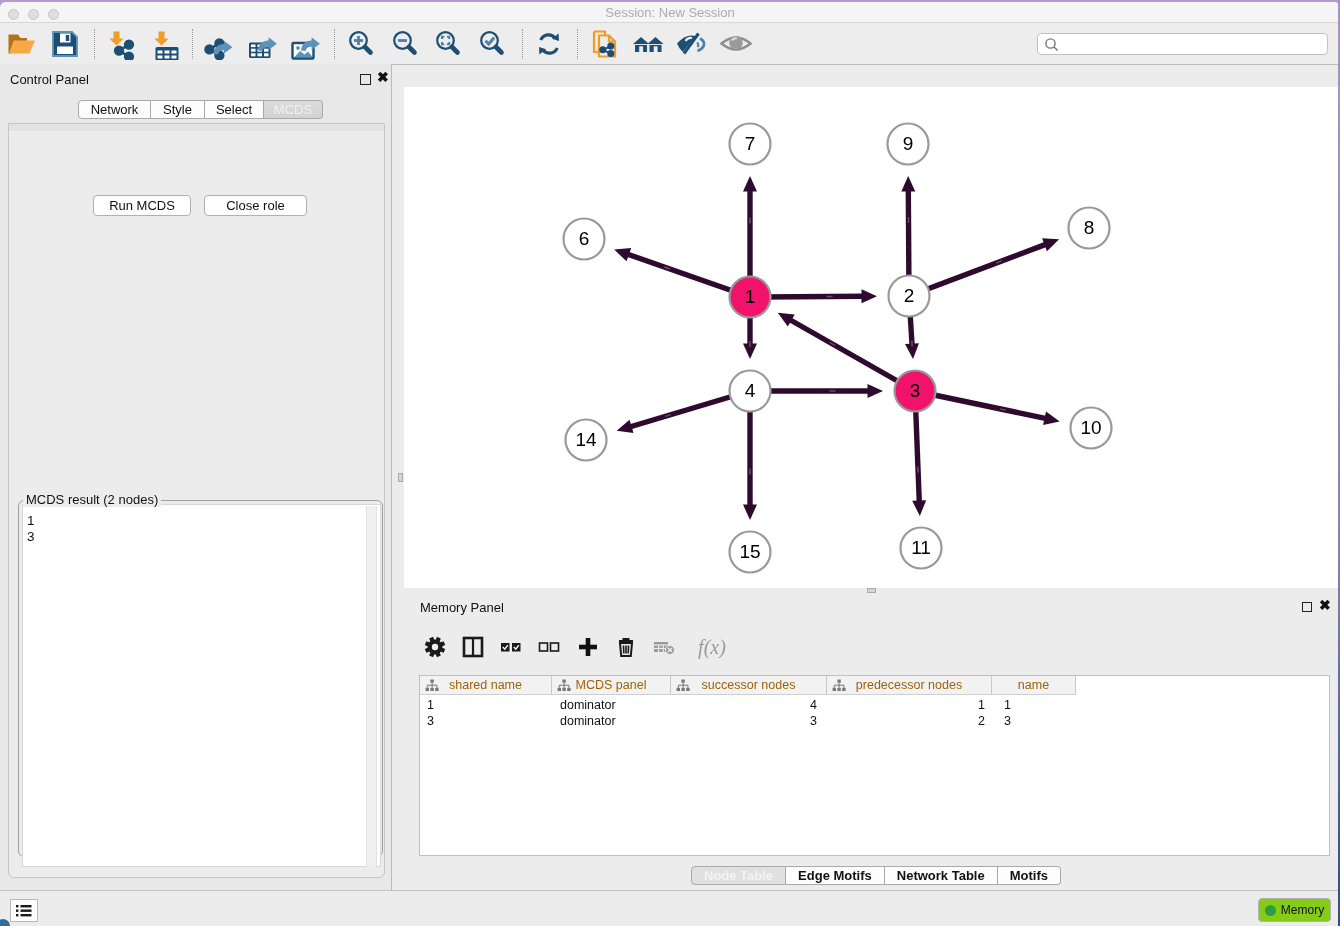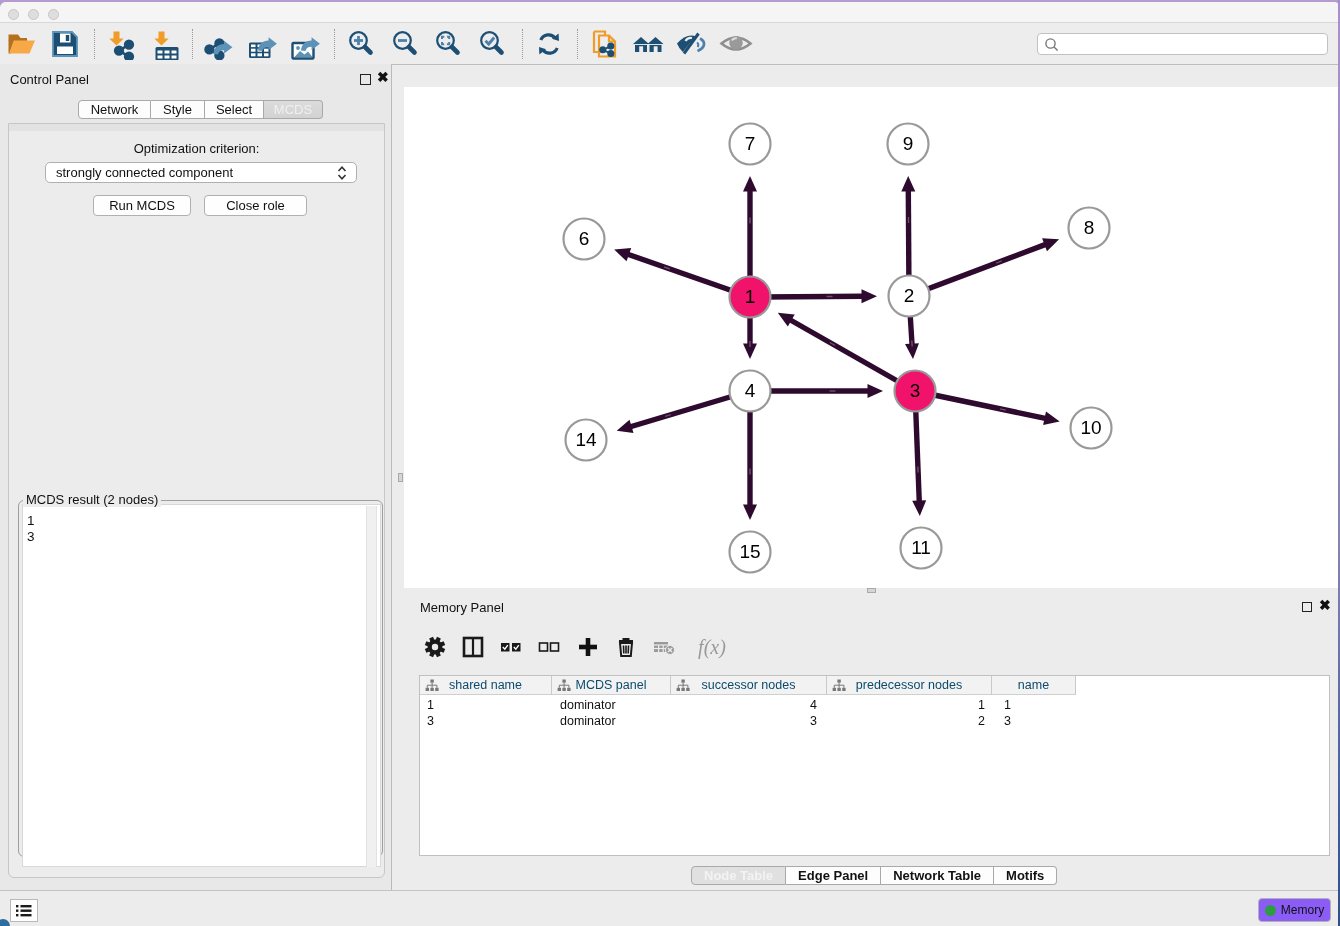--- a/index.html
+++ b/index.html
@@ -34,37 +34,38 @@
 #nettitle { position:absolute; left:0; top:0; width:936px; height:23px; background:linear-gradient(#f7f7f7,#d7d7d7); border-bottom:1px solid #a8a8a8; border-top:1px solid #e0e0e0;}
 #netname { position:absolute; top:4px; width:100%; text-align:center; font-size:13px; font-weight:bold; color:#111; }
 .tl { position:absolute; top:5px; width:12px; height:12px; border-radius:50%; }
 #canvas { position:absolute; left:0; top:23px; width:936px; height:501px; background:#fff; }
 
 #tpanel { position:absolute; left:404px; top:591px; width:936px; height:297px; background:#ececec; }
 #tptitle { position:absolute; left:16px; top:7px; font-size:13px; color:#111; }
 #tptools { position:absolute; left:0px; top:37px; width:936px; height:36px; }
 #ttable { position:absolute; left:15px; top:82px; width:911px; height:181px; background:#fff; border:1px solid #c0c0c0; }
 #thead { position:absolute; left:0; top:0; width:656px; height:19px; background:#f2f2f2; border-bottom:1px solid #cfcfcf; border-right:1px solid #c9c9c9; }
-.th { position:absolute; top:0; height:19px; border-right:1px solid #c9c9c9; font-size:12.5px; color:#0c4a6e; text-align:center; line-height:19px; }
+.th { position:absolute; top:0; height:19px; border-right:1px solid #c9c9c9; font-size:12.5px; color:#a16207; text-align:center; line-height:19px; }
 .td { position:absolute; font-size:12.5px; color:#111; height:16px; line-height:16px; }
 #btabs { position:absolute; left:287px; top:273px; height:19px; }
 .btab { float:left; height:19px; border:1px solid #a9a9a9; border-left:none; background:#fdfdfd; font-size:13px; color:#111; text-align:center; line-height:18px; padding:0 12px; font-weight:bold;}
 
 #statusbar { position:absolute; left:0; top:888px; width:1340px; height:36px; background:#ececec; border-top:1px solid #c3c3c3; }
 #listbtn { position:absolute; left:10px; top:8px; width:28px; height:23px; background:#fdfdfd; border:1px solid #b9b9b9; }
-#membtn { position:absolute; left:1258px; top:7px; width:73px; height:24px; background:#8b5cf6; border:1px solid #b3b3b3; border-radius:4px; font-size:12px; line-height:22px; text-align:center; color:#111; }
+#membtn { position:absolute; left:1258px; top:7px; width:73px; height:24px; background:#84cc16; border:1px solid #b3b3b3; border-radius:4px; font-size:12px; line-height:22px; text-align:center; color:#111; }
 </style>
 </head>
 <body>
 <div id="app">
 <div id="win">
   <div id="titlebar">
     <div class="tldot" style="left:8px;"></div>
     <div class="tldot" style="left:28px;"></div>
     <div class="tldot" style="left:48px;"></div>
+    <div id="wintitle">Session: New Session</div>
   </div>
   <div id="toolbar">
         <div class="ticon" style="left:5px;width:32px;"><svg width="32" height="32" viewBox="0 0 32 32">
 <path d="M3.5 6.5 h9.5 l2.5 3.5 h6.5 V13 H3.5 Z" fill="#b5701d"></path>
 <path d="M3.5 6.5 V25.5 H6 L9.5 12.5 H3.5 Z" fill="#b5701d"></path>
 <path d="M4 25.5 L8.7 12.5 H30 L24.5 25.5 Z" fill="#f7a948"></path>
 </svg></div>
         <div class="ticon" style="left:49px;width:32px;"><svg width="32" height="32" viewBox="0 0 32 32">
 <path d="M4 4 H23 L28 9 V28 H4 Z" fill="#1d4e73" stroke="#5d92b8" stroke-width="1.8"></path>
 <rect x="11" y="5.5" width="10.5" height="9" fill="#ffffff"></rect>
@@ -206,27 +207,20 @@
     <div class="abs" style="left:360px;top:10px;width:11px;height:11px;border:1.5px solid #222;"></div>
     <div class="abs" style="left:377px;top:5px;font-size:14px;font-weight:bold;color:#111;">✖</div>
     <div id="tabs">
       <div class="tab" style="width:73px;border-left:1px solid #a9a9a9;border-radius:4px 0 0 4px;">Network</div>
       <div class="tab" style="width:54px;">Style</div>
       <div class="tab" style="width:59px;">Select</div>
       <div class="tab" style="width:59px;background:linear-gradient(#dcdcdc,#d2d2d2);color:#f0f0f0;border-radius:0 4px 4px 0;">MCDS</div>
     </div>
     <div id="cpinner">
       <div class="band"></div>
-      <div id="optlabel">Optimization criterion:</div>
-      <div id="dropdown">strongly connected component
-        <svg width="10" height="14" viewBox="0 0 10 14" style="position:absolute;right:9px;top:3px;">
-          <path d="M1.5 5 L5 1.2 L8.5 5" fill="none" stroke="#333" stroke-width="1.6"></path>
-          <path d="M1.5 9 L5 12.8 L8.5 9" fill="none" stroke="#333" stroke-width="1.6"></path>
-        </svg>
-      </div>
       <div class="btn" style="left:84px;width:98px;">Run MCDS</div>
       <div class="btn" style="left:195px;width:103px;">Close role</div>
       <div id="fieldset">
         <div id="legend">MCDS result (2 nodes)</div>
         <div id="resultbox">
           <div class="sb"></div>
           <div style="position:absolute;left:4px;top:8px;font-size:13.5px;line-height:16px;color:#111;">1<br>3</div>
         </div>
       </div>
     </div>
@@ -431,21 +425,21 @@
           <div class="td" style="left:407px;top:21px;width:158px;text-align:right;">1</div>
           <div class="td" style="left:584px;top:21px;">1</div>
           <div class="td" style="left:7px;top:37px;">3</div>
           <div class="td" style="left:140px;top:37px;">dominator</div>
           <div class="td" style="left:251px;top:37px;width:146px;text-align:right;">3</div>
           <div class="td" style="left:407px;top:37px;width:158px;text-align:right;">2</div>
           <div class="td" style="left:584px;top:37px;">3</div>
     </div>
     <div id="btabs">
       <div class="btab" style="border-left:1px solid #a9a9a9;border-radius:4px 0 0 4px;background:#e0e0e0;color:#f3f3f3;">Node Table</div>
-      <div class="btab">Edge Panel</div>
+      <div class="btab">Edge Motifs</div>
       <div class="btab">Network Table</div>
       <div class="btab" style="border-radius:0 4px 4px 0;">Motifs</div>
     </div>
   </div>
   <div id="statusbar">
     <div id="listbtn">
       <svg width="16" height="14" viewBox="0 0 16 14" style="position:absolute;left:5px;top:4px;">
         <g fill="#1a1a1a">
               <rect x="0" y="1" width="2.4" height="2.4"></rect>
               <rect x="0" y="5.5" width="2.4" height="2.4"></rect>

